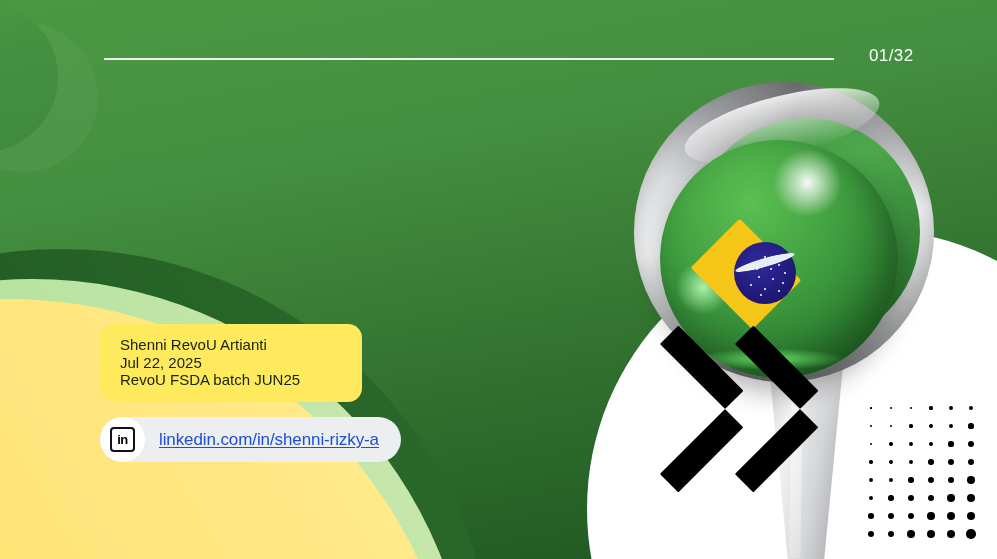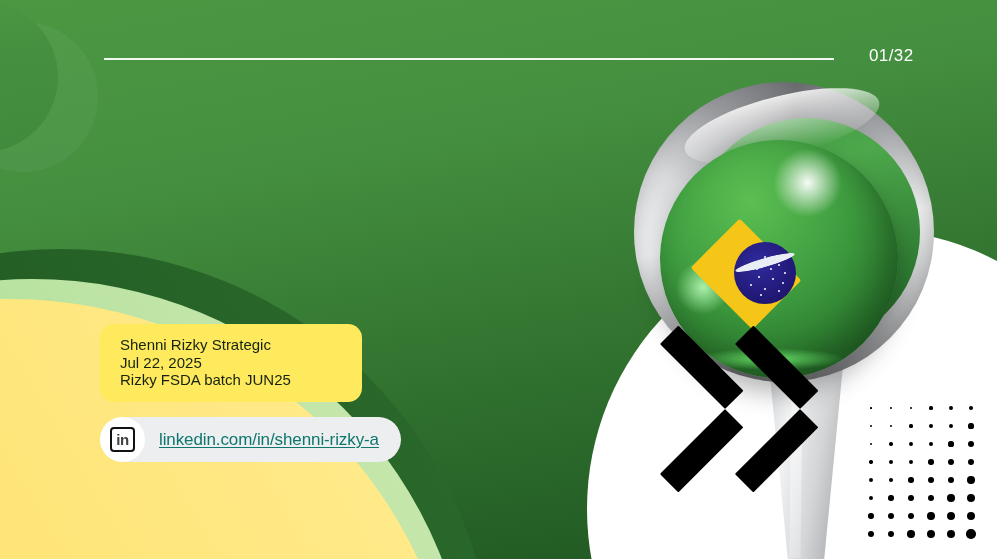--- a/index.html
+++ b/index.html
@@ -162,29 +162,29 @@
     margin-right: 14px;
   }
   .li-mark {
     width: 25px;
     height: 25px;
     border: 2.6px solid #111111;
     border-radius: 4px;
     display: flex;
     align-items: center;
     justify-content: center;
-    color: #404040;
-    font-size: 15px;
+    color: #000000;
+    font-size: 13px;
     font-weight: bold;
     letter-spacing: -0.5px;
     line-height: 1;
     padding-bottom: 1px;
   }
   .li-url {
-    color: #0f766e;
+    color: #1d4ed8;
     font-size: 17px;
     text-decoration: underline;
     text-underline-offset: 2px;
     letter-spacing: -0.1px;
   }
 
   
   .pin-wrap {
     position: absolute;
     left: 612px;
@@ -427,23 +427,23 @@
       <div class="dot" style="width: 8.1px; height: 8.1px; left: 66px; top: 131px;"></div>
       <div class="dot" style="width: 8.7px; height: 8.7px; left: 85.6px; top: 130.6px;"></div>
       <div class="dot" style="width: 9.4px; height: 9.4px; left: 105.3px; top: 130.3px;"></div>
     </div>
 
   <div class="rule"></div>
   <div class="page-num">01/32</div>
 
 
   <div class="info-card">
-    <div class="info-line">Shenni Rizky Strategic</div>
+    <div class="info-line">Shenni RevoU Artianti</div>
     <div class="info-line">Jul 22, 2025</div>
-    <div class="info-line">Rizky FSDA batch JUN25</div>
+    <div class="info-line">RevoU FSDA batch JUN25</div>
   </div>
 
   <div class="li-pill">
     <span class="li-badge">
       <span class="li-mark">in</span>
     </span>
     <span class="li-url">linkedin.com/in/shenni-rizky-a</span>
   </div>
 
 </div>

